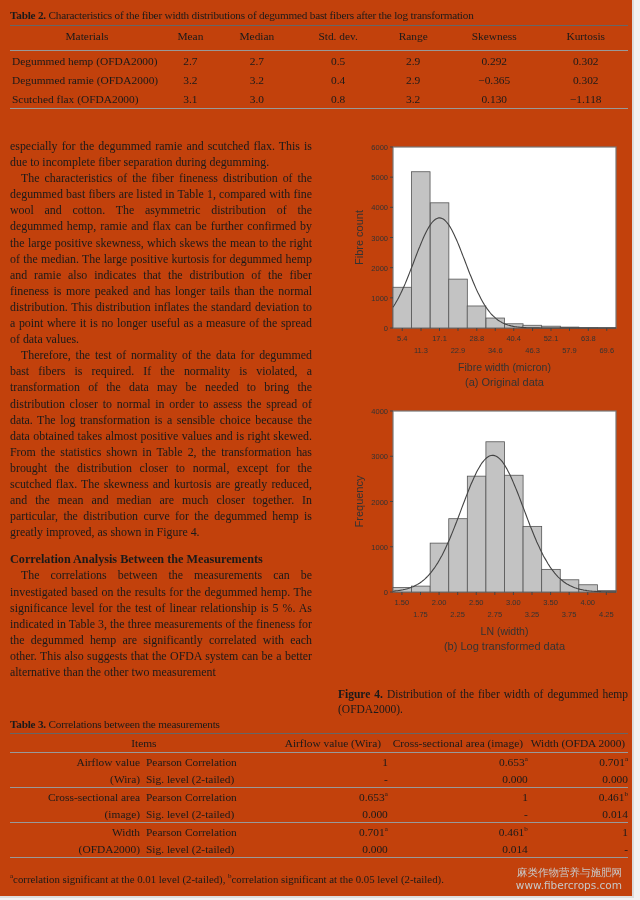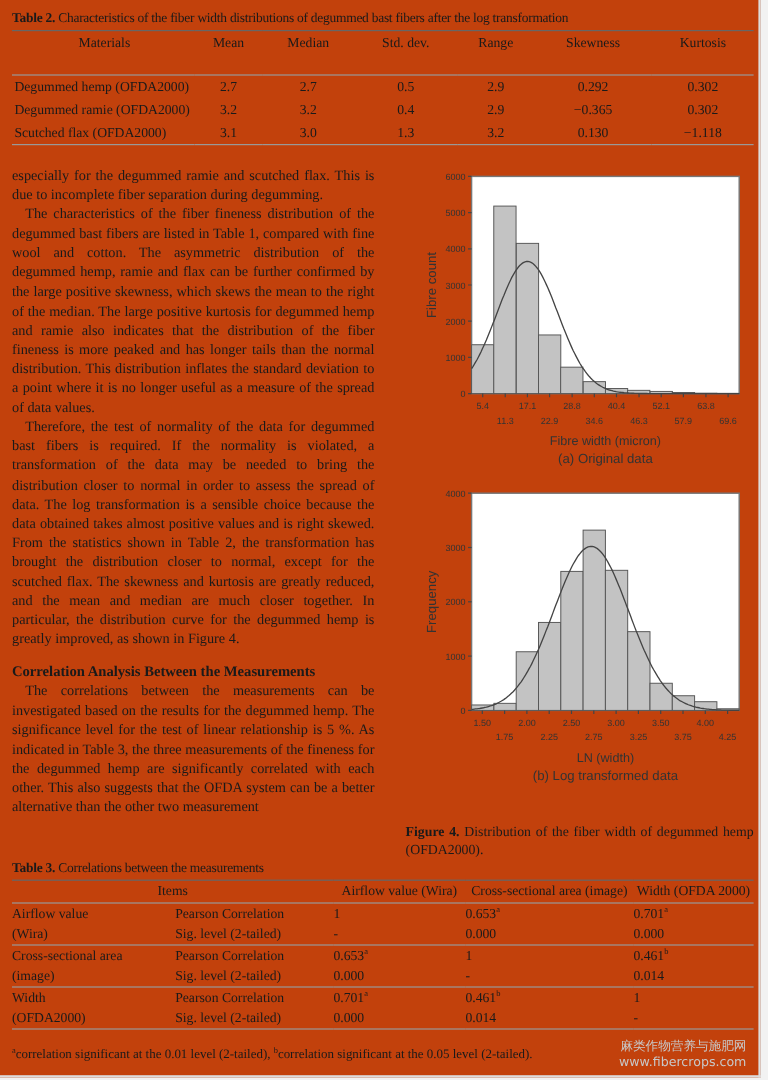--- a/index.html
+++ b/index.html
@@ -2,35 +2,35 @@
 <html><head>
 <meta charset="utf-8">
 <style>
   html,body{margin:0;padding:0;}
   body{width:640px;height:900px;background:#f2f2f2;position:relative;overflow:hidden;font-family:"Liberation Serif",serif;color:#1a1a1a;}
   .page{position:absolute;left:0;top:0;width:632px;height:896px;background:#c2410c;border-right:2px solid #ddd;border-bottom:2px solid #ddd;}
   .cap{position:absolute;font-size:11.2px;letter-spacing:-0.2px;}
   .cap b{font-weight:bold;}
   table{border-collapse:collapse;font-size:11.4px;}
   .t2{position:absolute;left:10px;top:25px;width:618px;}
-  .t2 th{font-weight:normal;padding:4px 0 20px;border-top:1.5px solid #666;border-bottom:1px solid #999;}
+  .t2 th{font-weight:normal;padding:4px 0 8px;border-top:1.5px solid #666;border-bottom:1px solid #999;}
   .t2 td{padding:4px 0 3px;text-align:center;}
   .t2 td.first,.t2 th.first{text-align:left;padding-left:2px;}
   .t2 tr:last-child td{border-bottom:1.5px solid #999;}
   .col-l{position:absolute;left:10px;top:138px;width:302px;font-size:11.9px;line-height:16.1px;text-align:justify;}
   .col-l p{margin:0;text-indent:11px;}
   .col-l p.noind{text-indent:0;}
   .col-l h3{font-size:12.2px;font-weight:bold;margin:11px 0 0;}
   .fig{position:absolute;left:340px;}
   .fig svg{display:block;}
   .figcap{position:absolute;left:338px;top:687px;width:290px;font-size:11.5px;line-height:15px;text-align:justify;}
   .t3cap{position:absolute;left:10px;top:718px;}
   .t3{position:absolute;left:10px;top:733px;width:618px;}
   .t3 th{font-weight:normal;padding:3px 0;border-top:1.5px solid #666;border-bottom:1px solid #999;}
-  .t3 td{padding:3px 0 2px;text-align:left;}
+  .t3 td{padding:3px 0 2px;text-align:right;}
   .t3 td.lab{text-align:left;padding-left:6px;}
   .t3 tr.grp-end td{border-bottom:1.5px solid #999;}
   sup{font-size:7px;vertical-align:super;line-height:0;}
   .foot{position:absolute;left:10px;top:873px;font-size:10.8px;}
   .wm{position:absolute;right:10px;top:866px;font-family:"DejaVu Sans",sans-serif;color:#c8c8c8;font-size:10.5px;text-align:right;line-height:13px;}
   .axis-text{font-family:"Liberation Sans",sans-serif;fill:#333;}
 </style>
 </head>
 <body>
 
@@ -67,21 +67,21 @@
         <td>3.2</td>
         <td>0.4</td>
         <td>2.9</td>
         <td>−0.365</td>
         <td>0.302</td>
       </tr>
       <tr>
         <td class="first">Scutched flax (OFDA2000)</td>
         <td>3.1</td>
         <td>3.0</td>
-        <td>1.3</td>
+        <td>0.8</td>
         <td>3.2</td>
         <td>0.130</td>
         <td>−1.118</td>
       </tr>
     </tbody>
   </table>
 
   <div class="col-l">
     <p class="noind">especially for the degummed ramie and scutched flax. This is due to incomplete fiber separation during degumming.</p>
     <p>The characteristics of the fiber fineness distribution of the degummed bast fibers are listed in Table 1, compared with fine wool and cotton. The asymmetric distribution of the degummed hemp, ramie and flax can be further confirmed by the large positive skewness, which skews the mean to the right of the median. The large positive kurtosis for degummed hemp and ramie also indicates that the distribution of the fiber fineness is more peaked and has longer tails than the normal distribution. This distribution inflates the standard deviation to a point where it is no longer useful as a measure of the spread of data values.</p>

